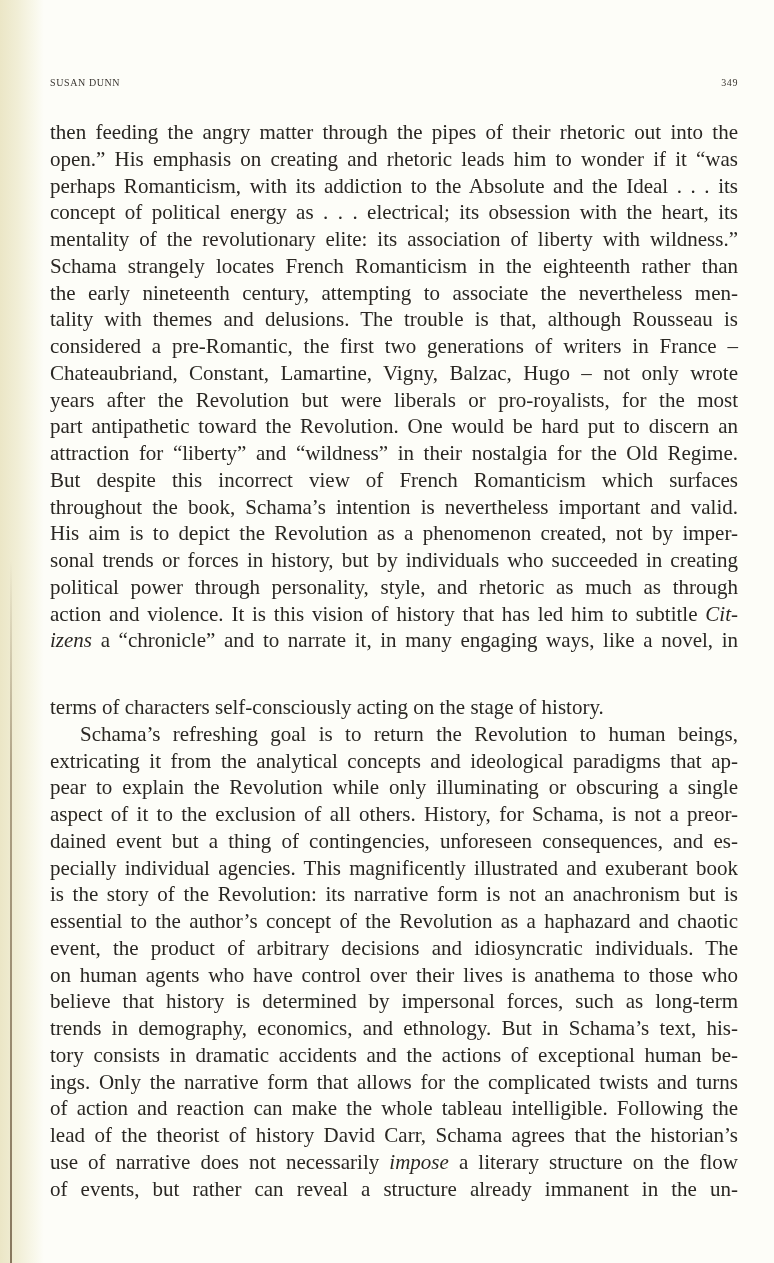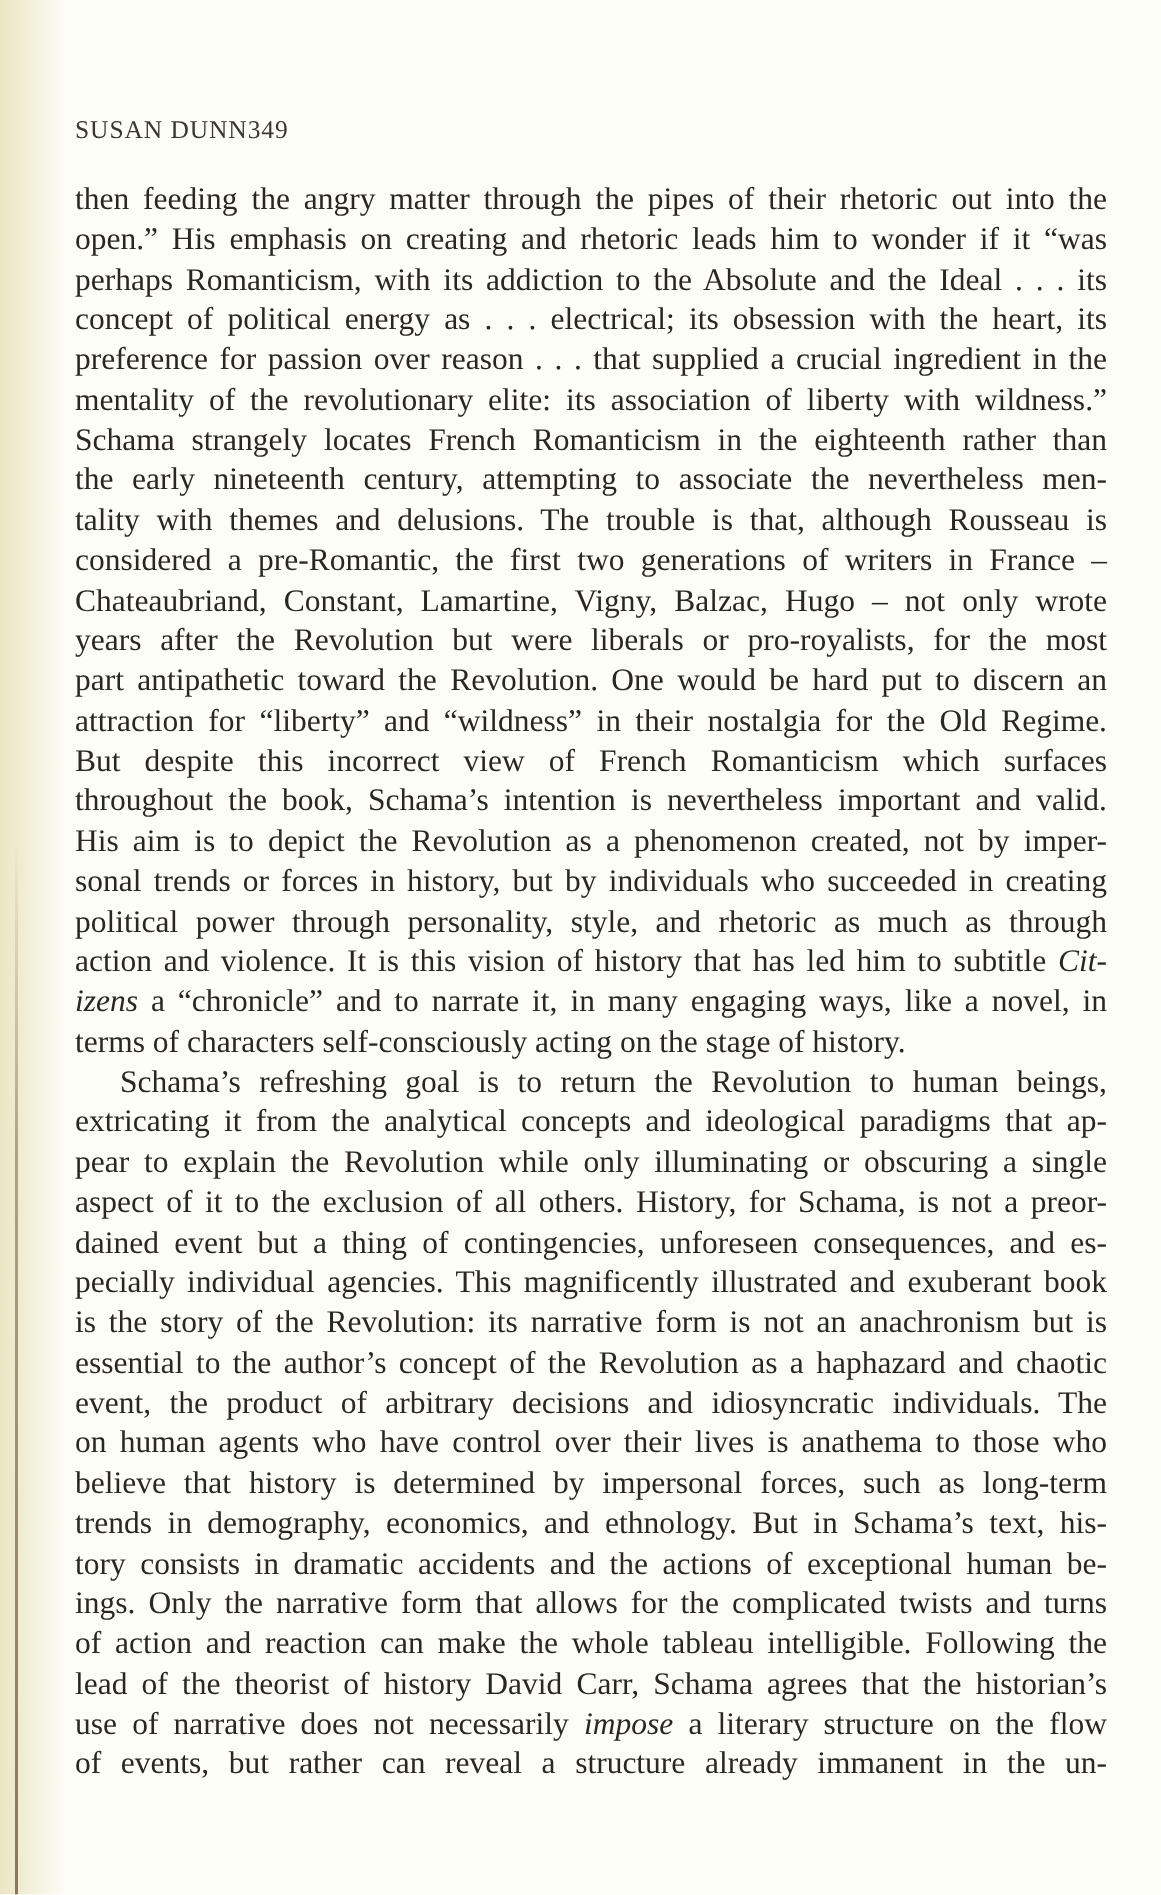--- a/index.html
+++ b/index.html
@@ -12,33 +12,33 @@
   .gutter {
     position: absolute; left: 0; top: 0; width: 44px; height: 1263px;
     background: linear-gradient(to right, #ebe6c6 0%, #f1eed6 40%, #f8f7e9 75%, #fdfdf8 100%);
   }
   .gutter-line {
     position: absolute; left: 10px; top: 560px; width: 2px; height: 703px;
     background: linear-gradient(to bottom, rgba(120,100,70,0) 0%, rgba(120,100,70,0.55) 30%, rgba(100,80,55,0.75) 100%);
   }
   .running-head {
     position: absolute; left: 50px; top: 77px; width: 688px;
-    display: flex; align-items: baseline;
-    font-size: 17px; letter-spacing: 0.6px; color: #3a3631;
+    display: flex; justify-content: space-between; align-items: baseline;
+    font-size: 10px; letter-spacing: 0.6px; color: #3a3631;
   }
   .body-text {
     position: absolute; left: 50px; top: 119px; width: 688px;
     font-size: 21px; line-height: 26.75px;
   }
   .line {
     display: block; white-space: nowrap;
     text-align: justify; text-align-last: justify;
     height: 26.75px;
   }
-  .line.last { text-align-last: left; }
+  .line.last { text-align-last: left; margin-top: 40px; }
   .line.indent { padding-left: 30px; }
   em { }
 </style>
 </head>
 <body>
 
 <div class="gutter"></div>
 <div class="gutter-line"></div>
 
 <header class="running-head">
@@ -46,21 +46,20 @@
   <span>349</span>
 </header>
 
 <main class="body-text">
 
   <div>
     <span class="line">then feeding the angry matter through the pipes of their rhetoric out into the</span>
     <span class="line">open.” His emphasis on creating and rhetoric leads him to wonder if it “was</span>
     <span class="line">perhaps Romanticism, with its addiction to the Absolute and the Ideal . . . its</span>
     <span class="line">concept of political energy as . . . electrical; its obsession with the heart, its</span>
-    <span class="line">preference for passion over reason . . . that supplied a crucial ingredient in the</span>
     <span class="line">mentality of the revolutionary elite: its association of liberty with wildness.”</span>
     <span class="line">Schama strangely locates French Romanticism in the eighteenth rather than</span>
     <span class="line">the early nineteenth century, attempting to associate the nevertheless men-</span>
     <span class="line">tality with themes and delusions. The trouble is that, although Rousseau is</span>
     <span class="line">considered a pre-Romantic, the first two generations of writers in France –</span>
     <span class="line">Chateaubriand, Constant, Lamartine, Vigny, Balzac, Hugo – not only wrote</span>
     <span class="line">years after the Revolution but were liberals or pro-royalists, for the most</span>
     <span class="line">part antipathetic toward the Revolution. One would be hard put to discern an</span>
     <span class="line">attraction for “liberty” and “wildness” in their nostalgia for the Old Regime.</span>
     <span class="line">But despite this incorrect view of French Romanticism which surfaces</span>

